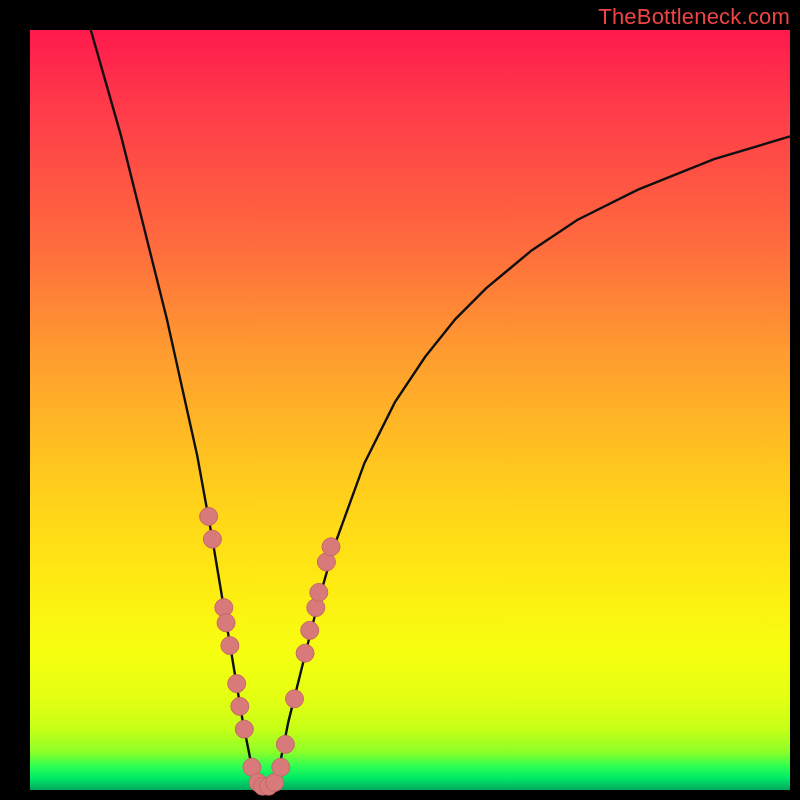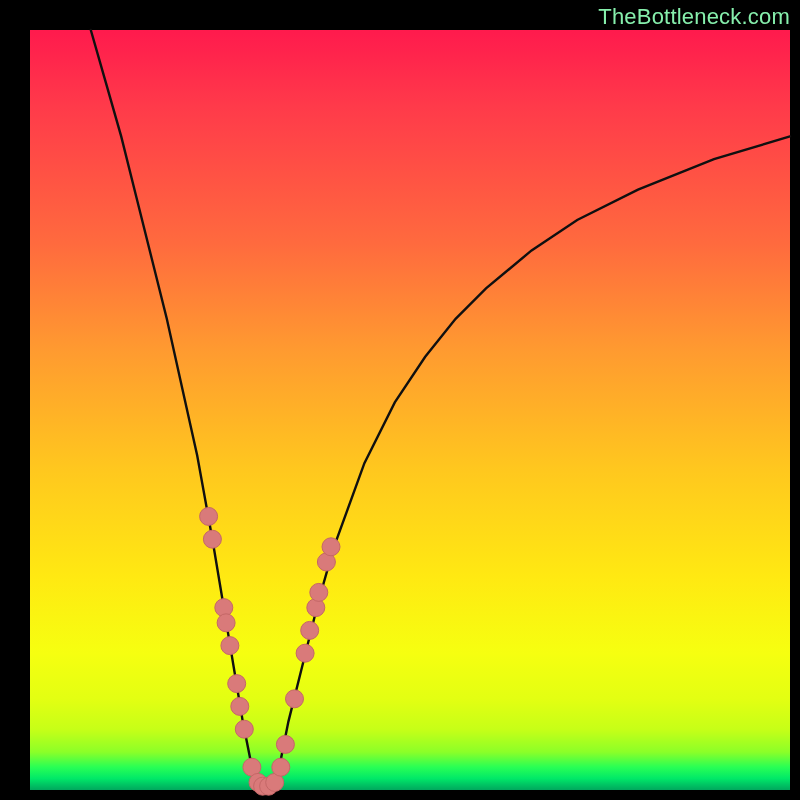--- a/index.html
+++ b/index.html
@@ -39,21 +39,21 @@
       #28ff55 97%,
       #00e868 98.5%,
       #00c463 99.3%,
       #00a85d 100%
     );
   }
   .watermark {
     position: absolute;
     top: 4px;
     right: 10px;
-    color: #86efac;
+    color: #ef4444;
     font-size: 22px;
     font-weight: 500;
     letter-spacing: 0.2px;
     user-select: none;
   }
   svg.curve {
     position: absolute;
     left: 0;
     top: 0;
     width: 760px;

